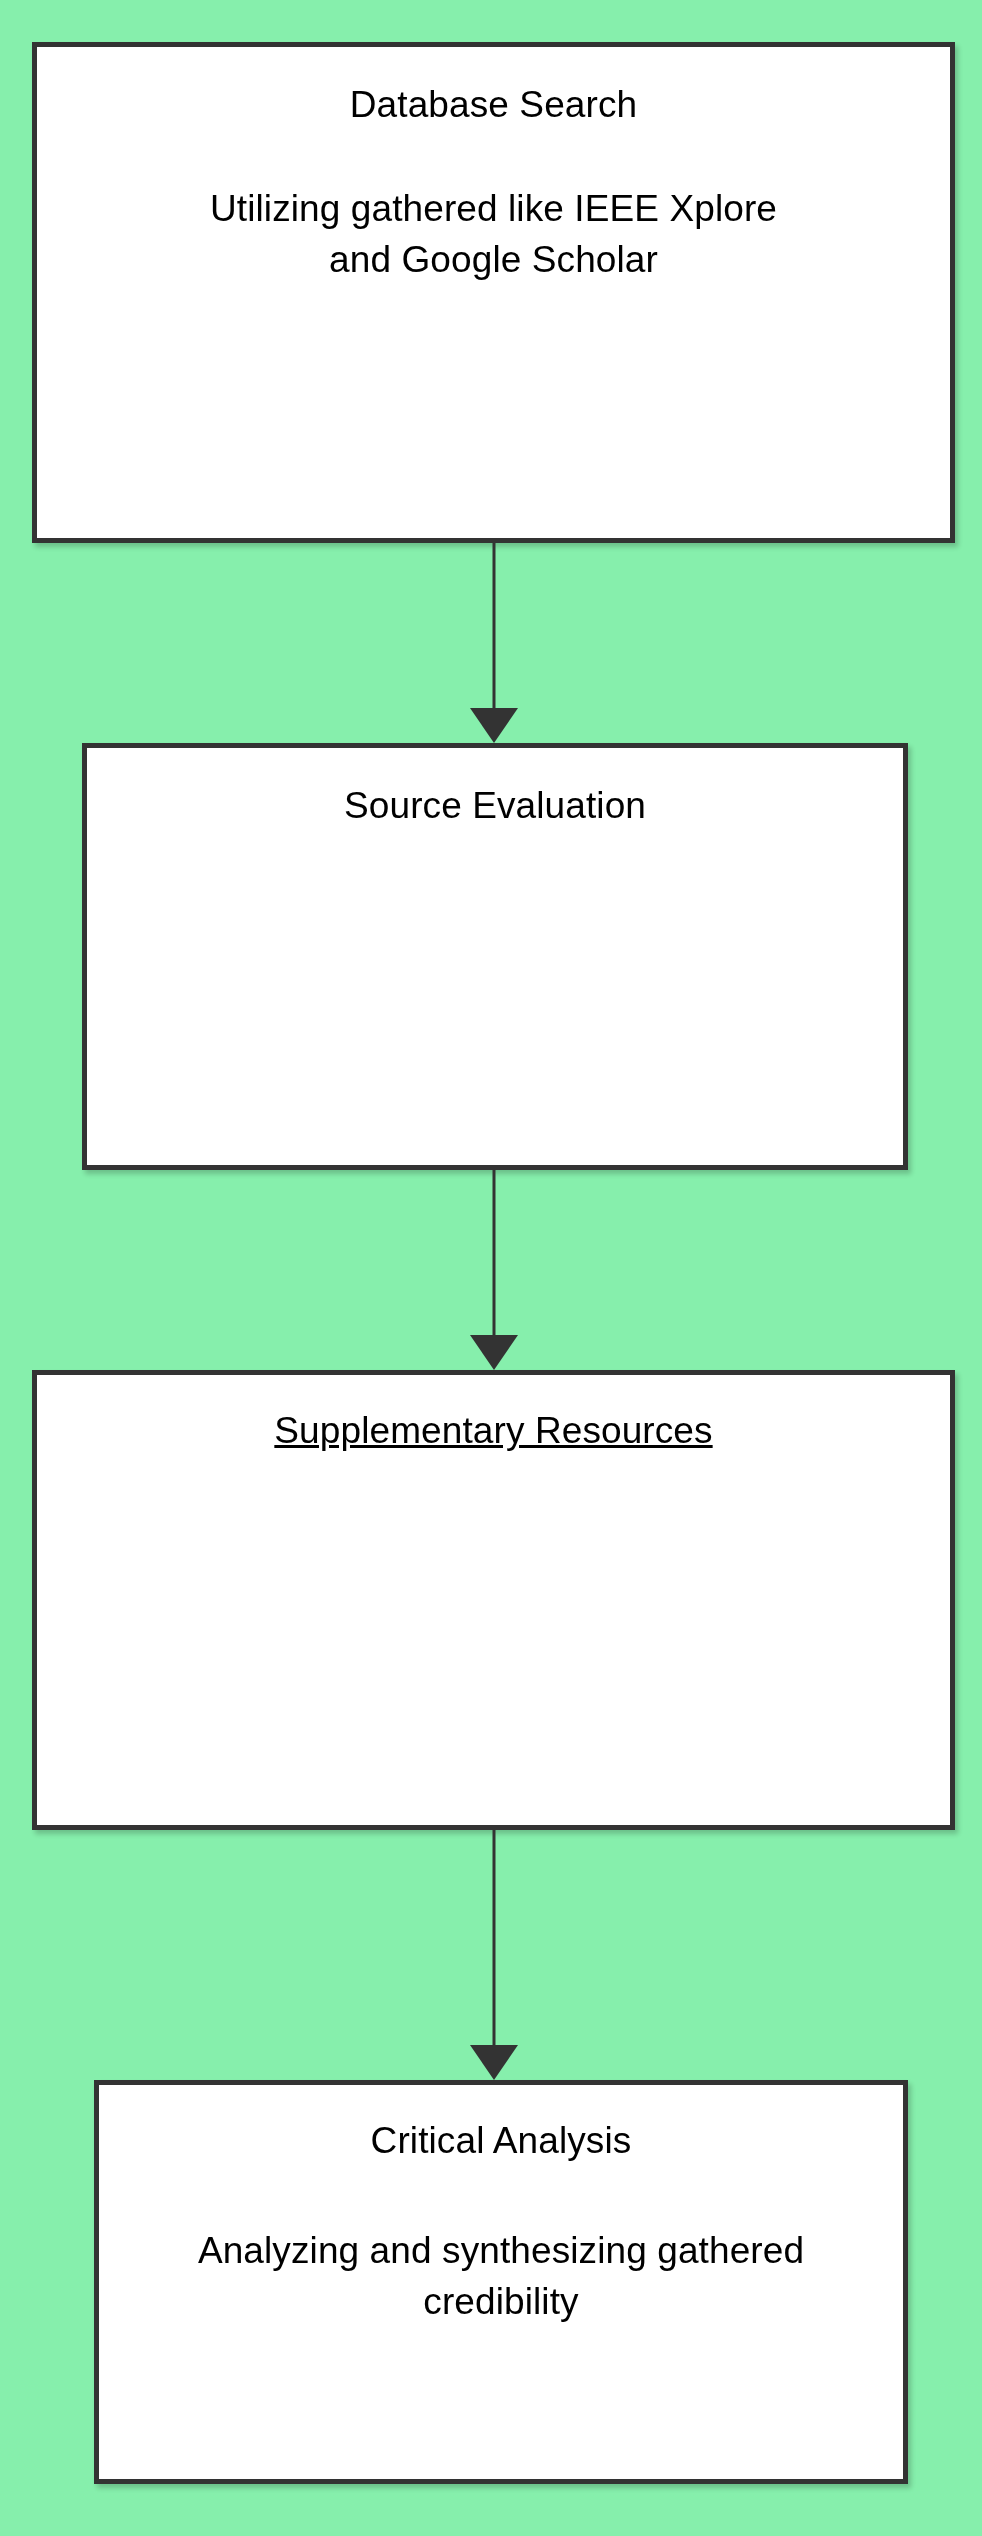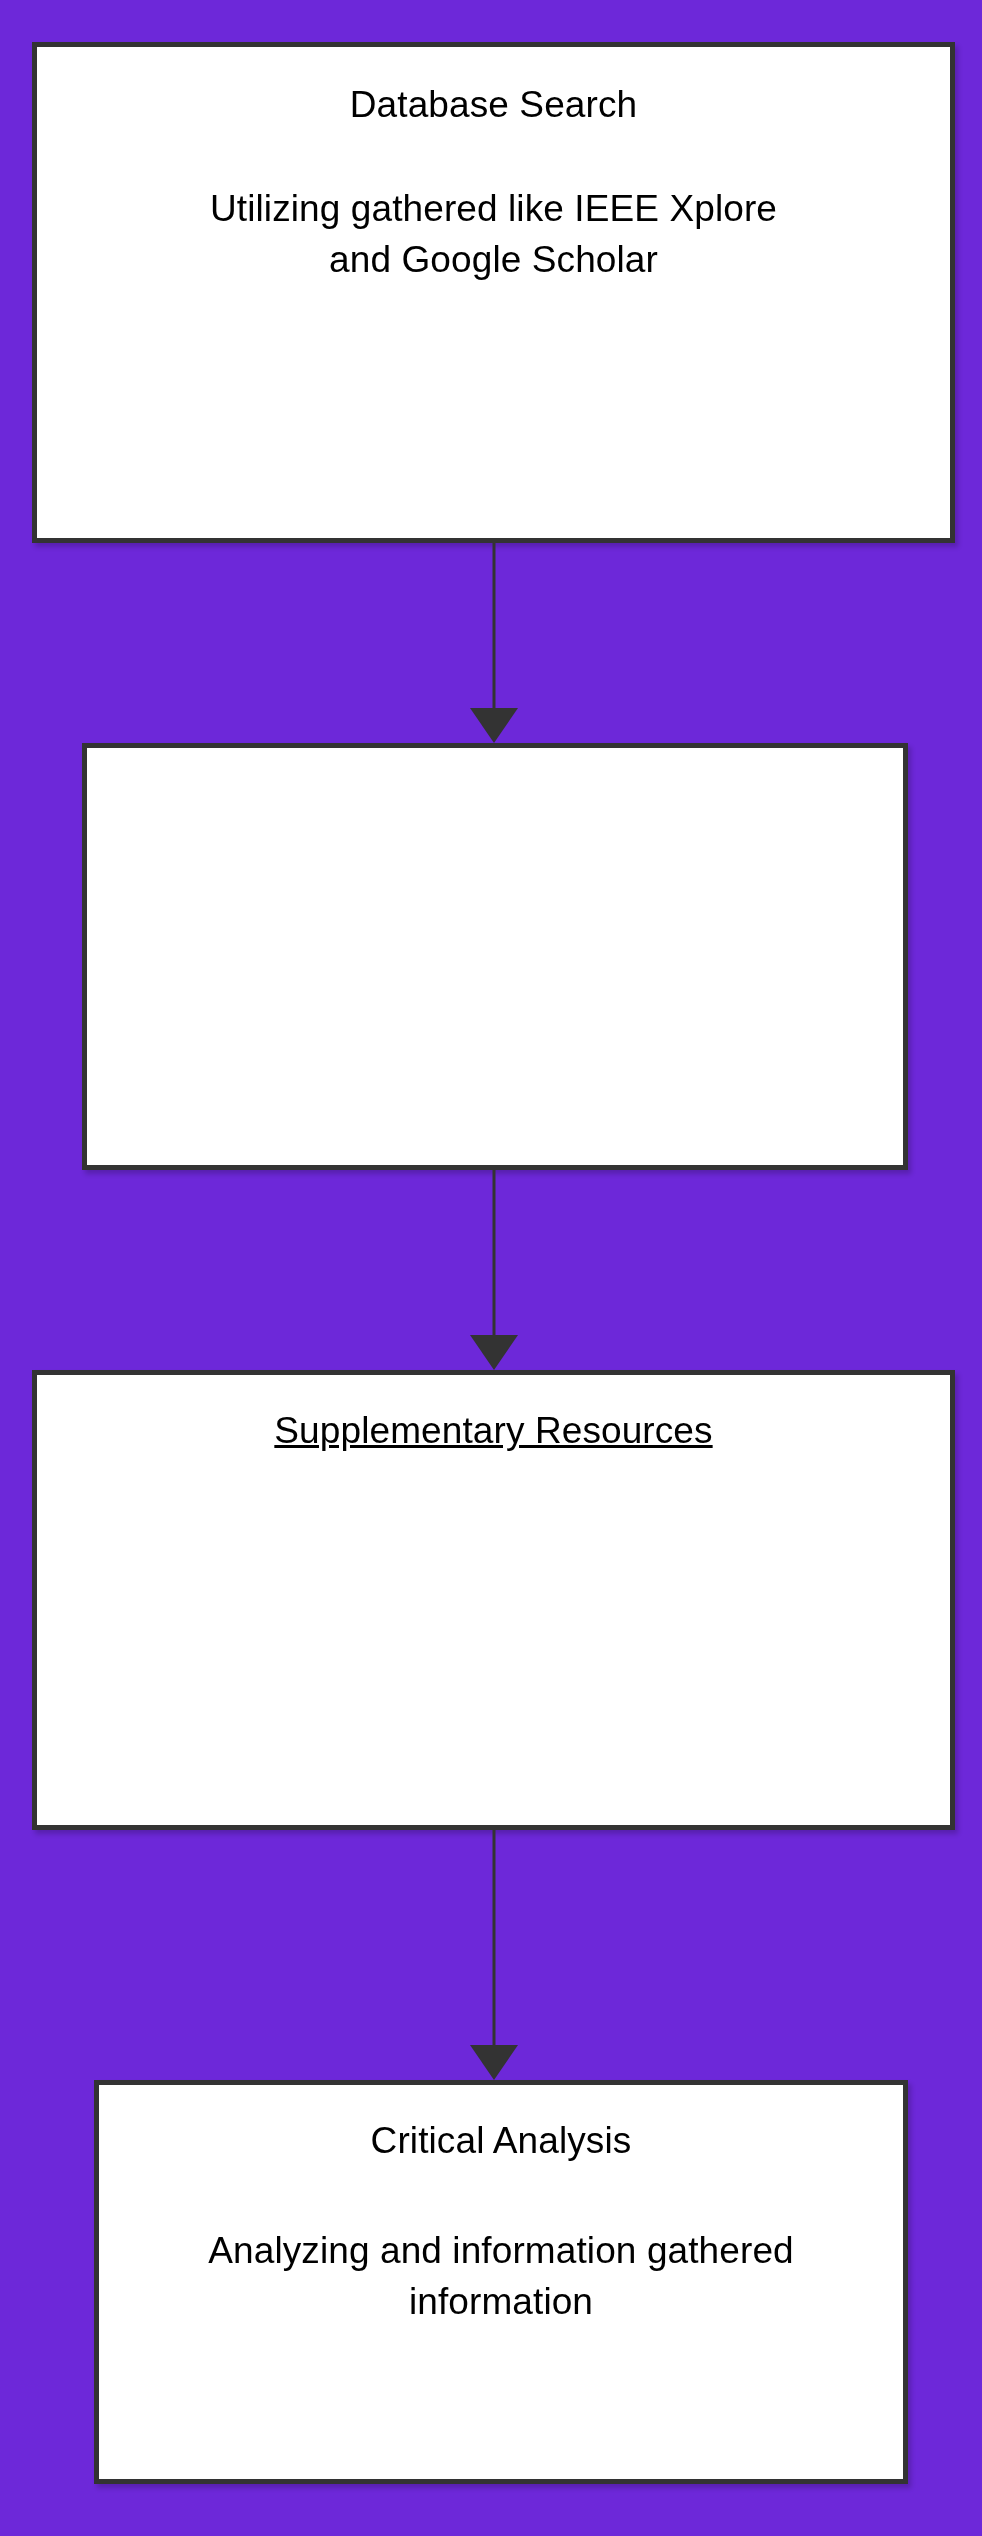--- a/index.html
+++ b/index.html
@@ -11,21 +11,21 @@
   body {
     font-family: "Liberation Sans", "DejaVu Sans", sans-serif;
     -webkit-font-smoothing: antialiased;
   }
 
   #flowchart {
     position: relative;
     width: 982px;
     height: 2536px;
     margin: 0 auto;
-    background: #6d28d9;
+    background: #86efac;
     overflow: hidden;
   }
 
   
   .node {
     position: absolute;
     box-sizing: border-box;
     background: #ffffff;
     border: 5px solid #333333;
     display: flex;
@@ -94,20 +94,21 @@
   </div>
 
   <div class="connector" id="conn-1">
     <svg width="982" height="200" viewBox="0 0 982 200">
       <line x1="494" y1="0" x2="494" y2="168" stroke="#333333" stroke-width="3"></line>
       <polygon points="470,165 518,165 494,200" fill="#333333"></polygon>
     </svg>
   </div>
 
   <div class="node" id="node-2">
+    <div class="node-title">Source Evaluation</div>
   </div>
 
   <div class="connector" id="conn-2">
     <svg width="982" height="200" viewBox="0 0 982 200">
       <line x1="494" y1="0" x2="494" y2="168" stroke="#333333" stroke-width="3"></line>
       <polygon points="470,165 518,165 494,200" fill="#333333"></polygon>
     </svg>
   </div>
 
   <div class="node" id="node-3">
@@ -116,16 +117,16 @@
 
   <div class="connector" id="conn-3">
     <svg width="982" height="250" viewBox="0 0 982 250">
       <line x1="494" y1="0" x2="494" y2="218" stroke="#333333" stroke-width="3"></line>
       <polygon points="470,215 518,215 494,250" fill="#333333"></polygon>
     </svg>
   </div>
 
   <div class="node" id="node-4">
     <div class="node-title">Critical Analysis</div>
-    <div class="node-desc" style="white-space: pre-line;">Analyzing and information gathered information</div>
+    <div class="node-desc" style="white-space: pre-line;">Analyzing and synthesizing gathered credibility</div>
   </div>
 
 </div>
 
 </body></html>

